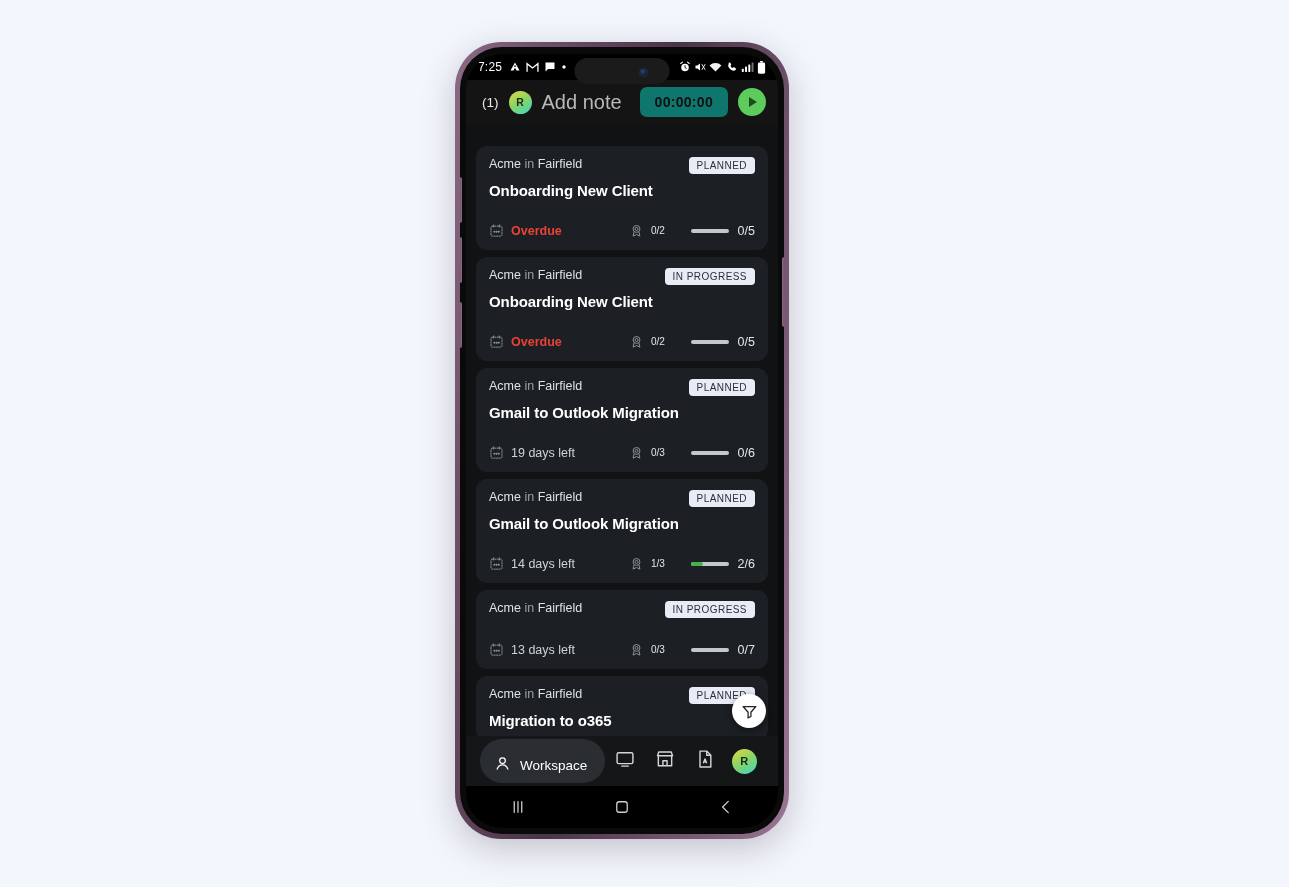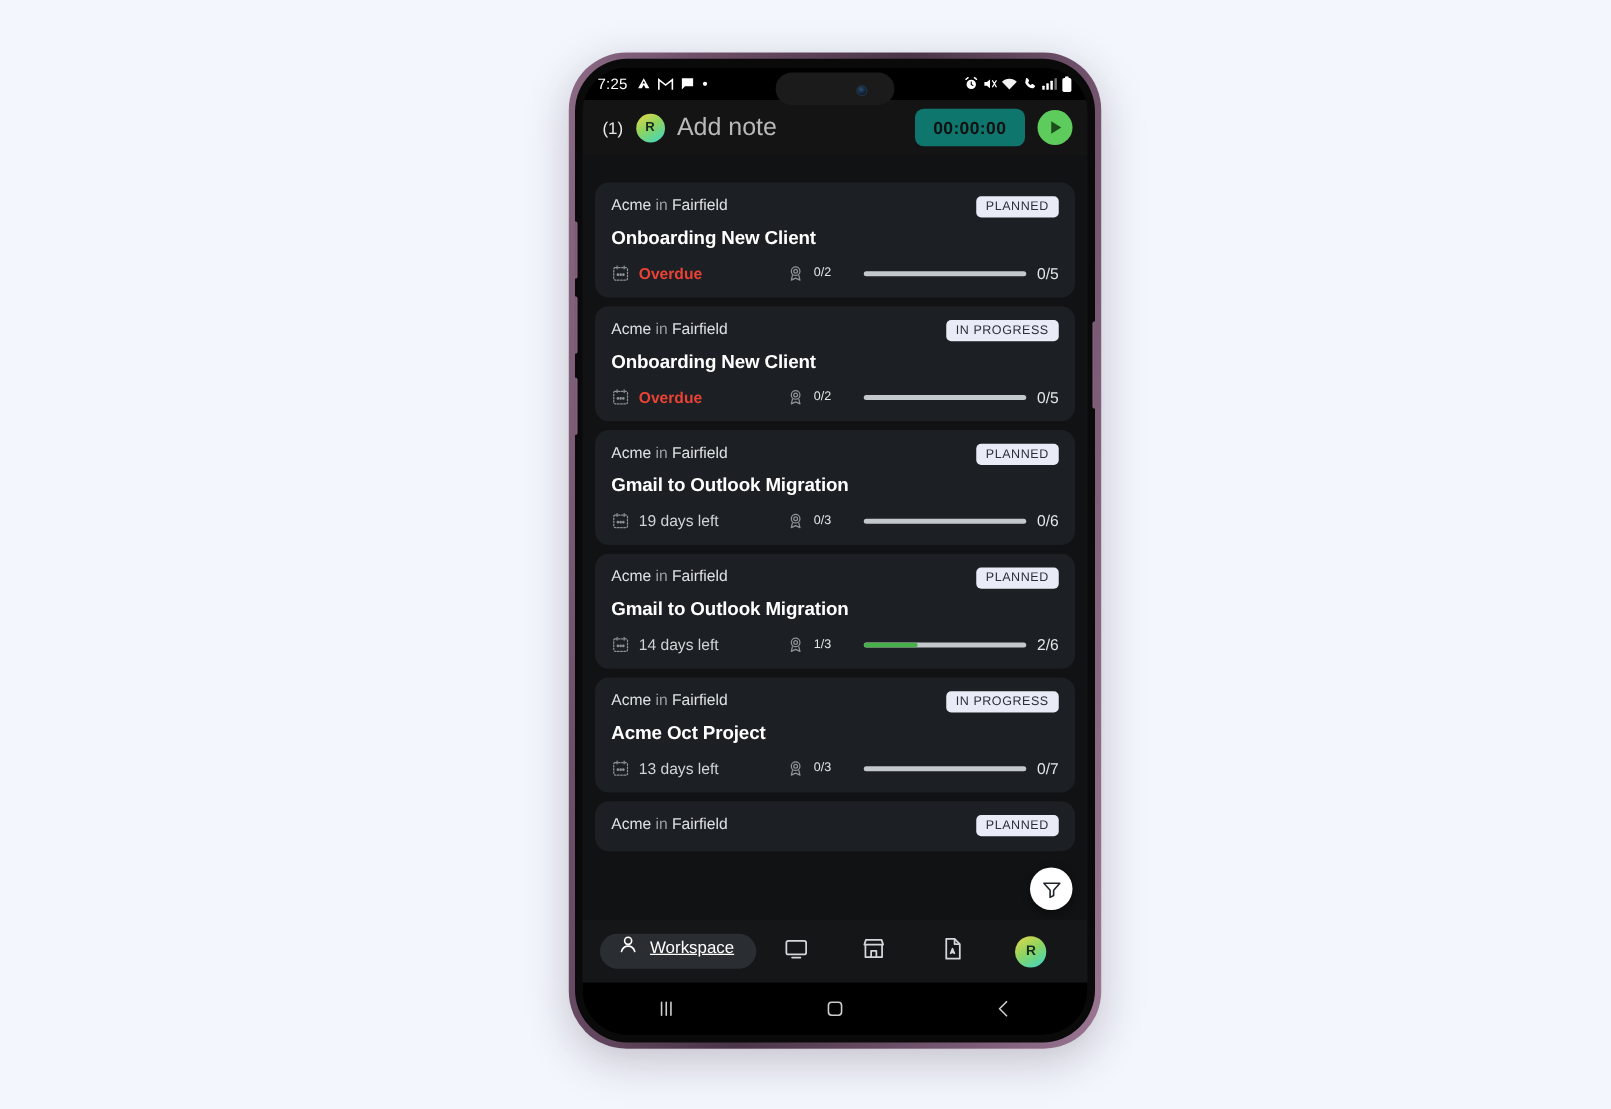--- a/index.html
+++ b/index.html
@@ -7,21 +7,21 @@
     width: 1289px; height: 887px;
     background: #f3f6fd;
     font-family: "Liberation Sans", sans-serif;
     overflow: hidden;
   }
 
   
   #phone-frame {
     position: absolute;
     left: 455px; top: 42px;
-    width: 426px; height: 797px;
+    width: 334px; height: 797px;
     border-radius: 46px;
     background: linear-gradient(100deg,#8d6b86 0%, #6e4f69 18%, #4a3447 48%, #7b5b76 82%, #9a7793 100%);
     padding: 5px;
     box-shadow: 0 10px 34px rgba(60,40,60,.25);
   }
   #phone-body {
     width: 100%; height: 100%;
     border-radius: 42px;
     background: #0a0a0a;
     padding: 7px 6px 6px 6px;
@@ -146,21 +146,21 @@
     font-size: 10px; letter-spacing: .45px;
     padding: 3px 8px; border-radius: 4px;
     white-space: nowrap;
   }
   .card-title {
     color: #fff; font-size: 15px; font-weight: 700;
     margin-top: 8px; letter-spacing: -.1px;
   }
   .card-meta {
     display: flex; align-items: center;
-    margin-top: 12px; gap: 0; justify-content: center;
+    margin-top: 24px; gap: 0; justify-content: center;
   }
   .meta-date { display: flex; align-items: center; gap: 7px; width: 140px; }
   .meta-date .dtext { font-size: 12.5px; color: #cfd3d6; }
   .meta-date .dtext.overdue { color: #ea4335; font-weight: 700; }
   .meta-people { display: flex; align-items: center; gap: 7px; width: 62px; }
   .meta-people .ptext { font-size: 10px; color: #e3e6e8; }
   .meta-progress { display: flex; align-items: center; gap: 9px; flex: 1; }
   .bar-track {
     flex: 1; height: 4px; border-radius: 3px;
     background: #c3c8cc; overflow: hidden;
@@ -182,23 +182,22 @@
   
   #bottom-nav {
     flex: 0 0 50px;
     background: #141618;
     display: flex; align-items: center;
     padding: 0 14px; gap: 0;
   }
   #nav-workspace {
     display: flex; align-items: center; gap: 9px;
     background: #2a2e33; color: #fff;
-    padding: 0 18px 8px 14px; border-radius: 22px;
+    padding: 16px 18px 8px 14px; border-radius: 22px;
     font-size: 13.5px;
-    text-decoration: underline;
   }
   .nav-item { flex: 1; display: flex; align-items: center; justify-content: center; color: #d3d7da; }
   #nav-avatar {
     width: 25px; height: 25px; border-radius: 50%;
     background: linear-gradient(150deg,#e8d84a 0%, #8fd45e 45%, #39d6c8 100%);
     color: #1b2b1b; font-size: 11px; font-weight: 700;
     display: flex; align-items: center; justify-content: center;
   }
 
   
@@ -448,21 +447,20 @@
                   </div>
                   <span class="prog-text">2/6</span>
                 </div>
               </div>
             </div>
             <div class="project-card">
               <div class="card-top">
                 <div class="card-org"><span>Acme</span> <span class="in">in</span> <span>Fairfield</span></div>
                 <div class="status-badge">IN PROGRESS</div>
               </div>
-              <div class="card-title">Acme Oct Project</div>
               <div class="card-meta">
                 <div class="meta-date">
                   <span class="icon-muted">
                     <svg width="15" height="15" viewBox="0 0 24 24" fill="none" stroke="currentColor" stroke-width="1.6" stroke-linecap="round">
                       <rect x="3.2" y="5" width="17.6" height="16" rx="2" stroke-dasharray="2 2"></rect>
                       <path d="M7.5 3v3.5M16.5 3v3.5"></path>
                       <circle cx="8.5" cy="14" r=".9" fill="currentColor"></circle>
                       <circle cx="12" cy="14" r=".9" fill="currentColor"></circle>
                       <circle cx="15.5" cy="14" r=".9" fill="currentColor"></circle>
                     </svg>
@@ -485,20 +483,21 @@
                   </div>
                   <span class="prog-text">0/7</span>
                 </div>
               </div>
             </div>
             <div class="project-card">
               <div class="card-top">
                 <div class="card-org"><span>Acme</span> <span class="in">in</span> <span>Fairfield</span></div>
                 <div class="status-badge">PLANNED</div>
               </div>
+              <div class="card-title">Migration to o365</div>
             </div>
           </div>
         <div id="filter-fab">
           <svg width="17" height="17" viewBox="0 0 24 24" fill="none" stroke="currentColor" stroke-width="1.8" stroke-linejoin="round">
               <path d="M3 5h18l-7 8v6l-4 2v-8L3 5z"></path>
             </svg>
         </div>
       </div>
 
       <div id="bottom-nav">

